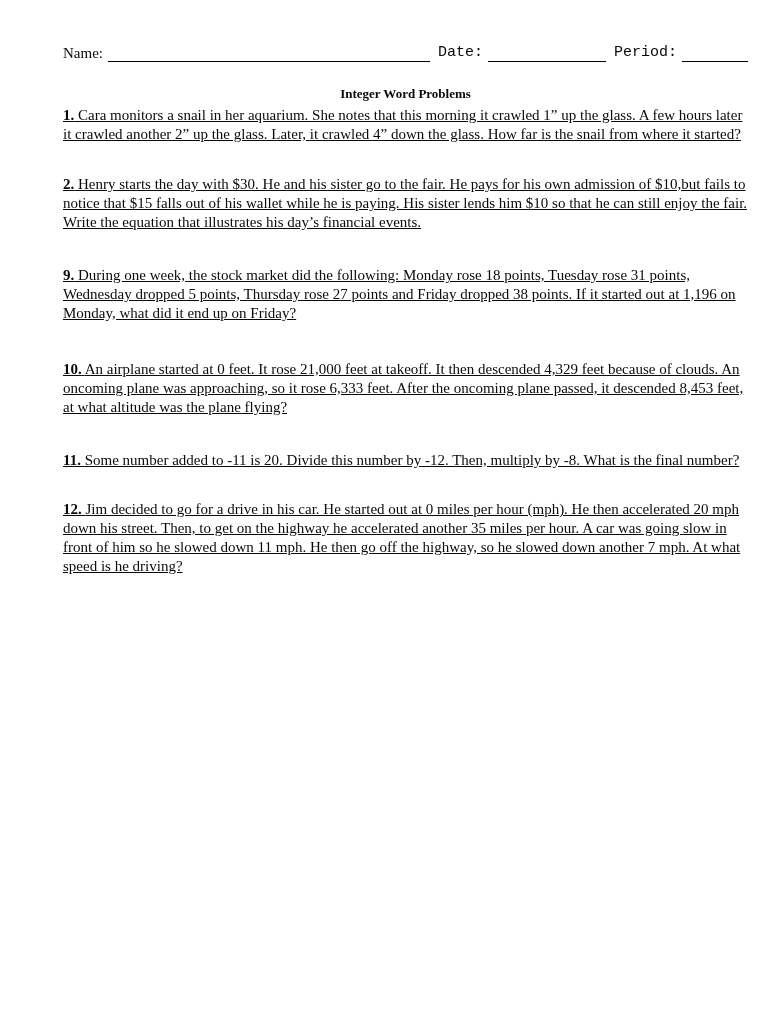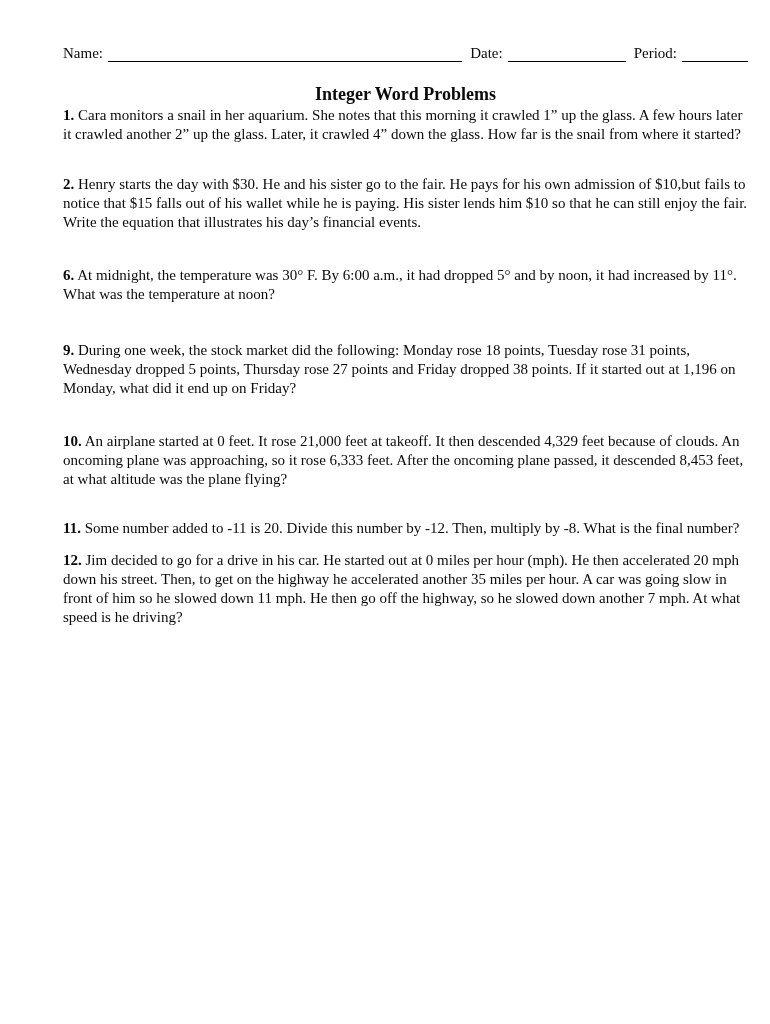--- a/index.html
+++ b/index.html
@@ -34,32 +34,33 @@
     line-height: 18px;
   }
   .blank {
     display: block;
     height: 15px;
     border-bottom: 1.6px solid #000;
   }
   .blank.grow { flex: 1 1 auto; margin-left: 5px; }
   .blank.w-date { width: 118px; margin-left: 5px; }
   .blank.w-period { width: 66px; margin-left: 5px; }
-  .hdr .lbl.mid { margin-left: 8px; }
+  .hdr .lbl.mid { margin-left: 8px; font-family: Liberation Mono, monospace; }
   
   h1.title {
     margin: 0 0 2px 0;
     text-align: center;
-    font-size: 18px;
+    font-size: 13px;
     line-height: 20px;
     font-weight: bold;
   }
   
   .problems p.problem {
     margin: 0 0 31px 0;
+    text-decoration: underline;
   }
   .problems p.problem b { font-weight: bold; }
   .problems p.problem:nth-of-type(2)  { margin-bottom: 34px; }
   .problems p.problem:nth-of-type(3)  { margin-bottom: 37px; }
   .problems p.problem:nth-of-type(4)  { margin-bottom: 34px; }
   .problems p.problem:nth-of-type(5)  { margin-bottom: 30px; }
   .problems p.problem:nth-of-type(6)  { margin-bottom: 13px; }
   .problems p.problem:nth-of-type(7)  { margin-bottom: 18px; }
   .problems p.problem:nth-of-type(8)  { margin-bottom: 32px; }
   .problems p.problem:nth-of-type(9)  { margin-bottom: 33px; }
@@ -79,20 +80,19 @@
     <span class="blank w-date"></span>
     <span class="lbl mid">Period:</span>
     <span class="blank w-period"></span>
   </div>
 
   <h1 class="title">Integer Word Problems</h1>
 
   <main class="problems">
     <p class="problem"><b>1.</b> <span>Cara monitors a snail in her aquarium. She notes that this morning it crawled 1” up the glass. A few hours later it crawled another 2” up the glass. Later, it crawled 4” down the glass. How far is the snail from where it started?</span></p>
     <p class="problem"><b>2.</b> <span>Henry starts the day with $30. He and his sister go to the fair. He pays for his own admission of $10,but fails to notice that $15 falls out of his wallet while he is paying. His sister lends him $10 so that he can still enjoy the fair. Write the equation that illustrates his day’s financial events.</span></p>
-    <p class="problem"><b>6.</b> <span>At midnight, the temperature was 30° F. By 6:00 a.m., it had dropped 5° and by noon, it had increased by 11°. What was the temperature at noon?</span></p>
     <p class="problem"><b>9.</b> <span>During one week, the stock market did the following: Monday rose 18 points, Tuesday rose 31 points, Wednesday dropped 5 points, Thursday rose 27 points and Friday dropped 38 points. If it started out at 1,196 on Monday, what did it end up on Friday?</span></p>
     <p class="problem"><b>10.</b> <span>An airplane started at 0 feet. It rose 21,000 feet at takeoff. It then descended 4,329 feet because of clouds. An oncoming plane was approaching, so it rose 6,333 feet. After the oncoming plane passed, it descended 8,453 feet, at what altitude was the plane flying?</span></p>
     <p class="problem"><b>11.</b> <span>Some number added to -11 is 20. Divide this number by -12. Then, multiply by -8. What is the final number?</span></p>
     <p class="problem"><b>12.</b> <span>Jim decided to go for a drive in his car. He started out at 0 miles per hour (mph). He then accelerated 20 mph down his street. Then, to get on the highway he accelerated another 35 miles per hour. A car was going slow in front of him so he slowed down 11 mph. He then go off the highway, so he slowed down another 7 mph. At what speed is he driving?</span></p>
   </main>
 
 </div>
 
 </body></html>

